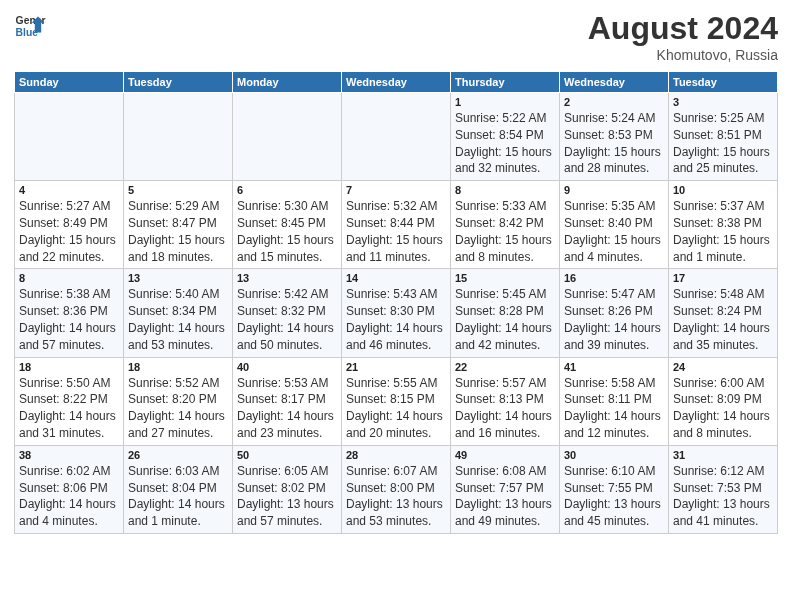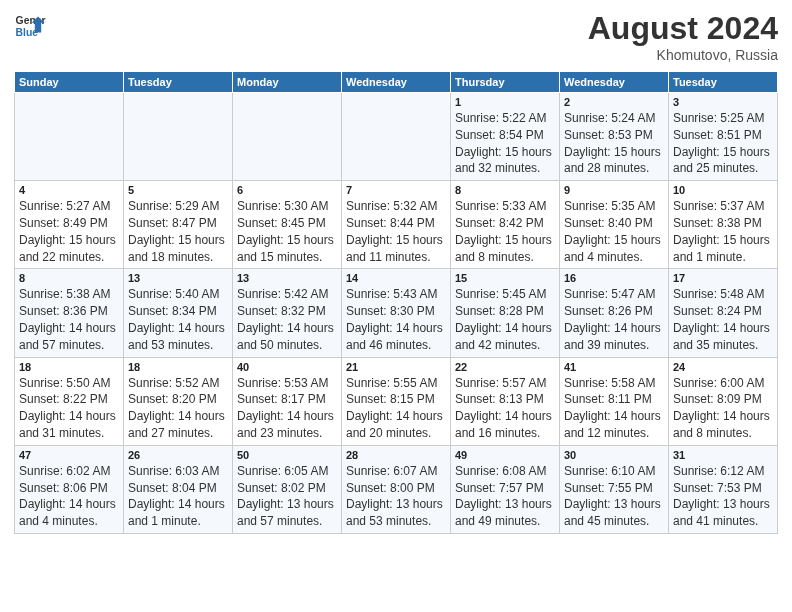--- a/index.html
+++ b/index.html
@@ -319,21 +319,21 @@
         <div class="day-num">24</div>
         <div class="day-info">
           Sunrise: 6:00 AM<br>
           Sunset: 8:09 PM<br>
           Daylight: 14 hours and 8 minutes.
         </div>
       </td>
         </tr>
         <tr>
           <td class="filled">
-        <div class="day-num">47</div>
+        <div class="day-num">38</div>
         <div class="day-info">
           Sunrise: 6:02 AM<br>
           Sunset: 8:06 PM<br>
           Daylight: 14 hours and 4 minutes.
         </div>
       </td>
           <td class="filled">
         <div class="day-num">26</div>
         <div class="day-info">
           Sunrise: 6:03 AM<br>

